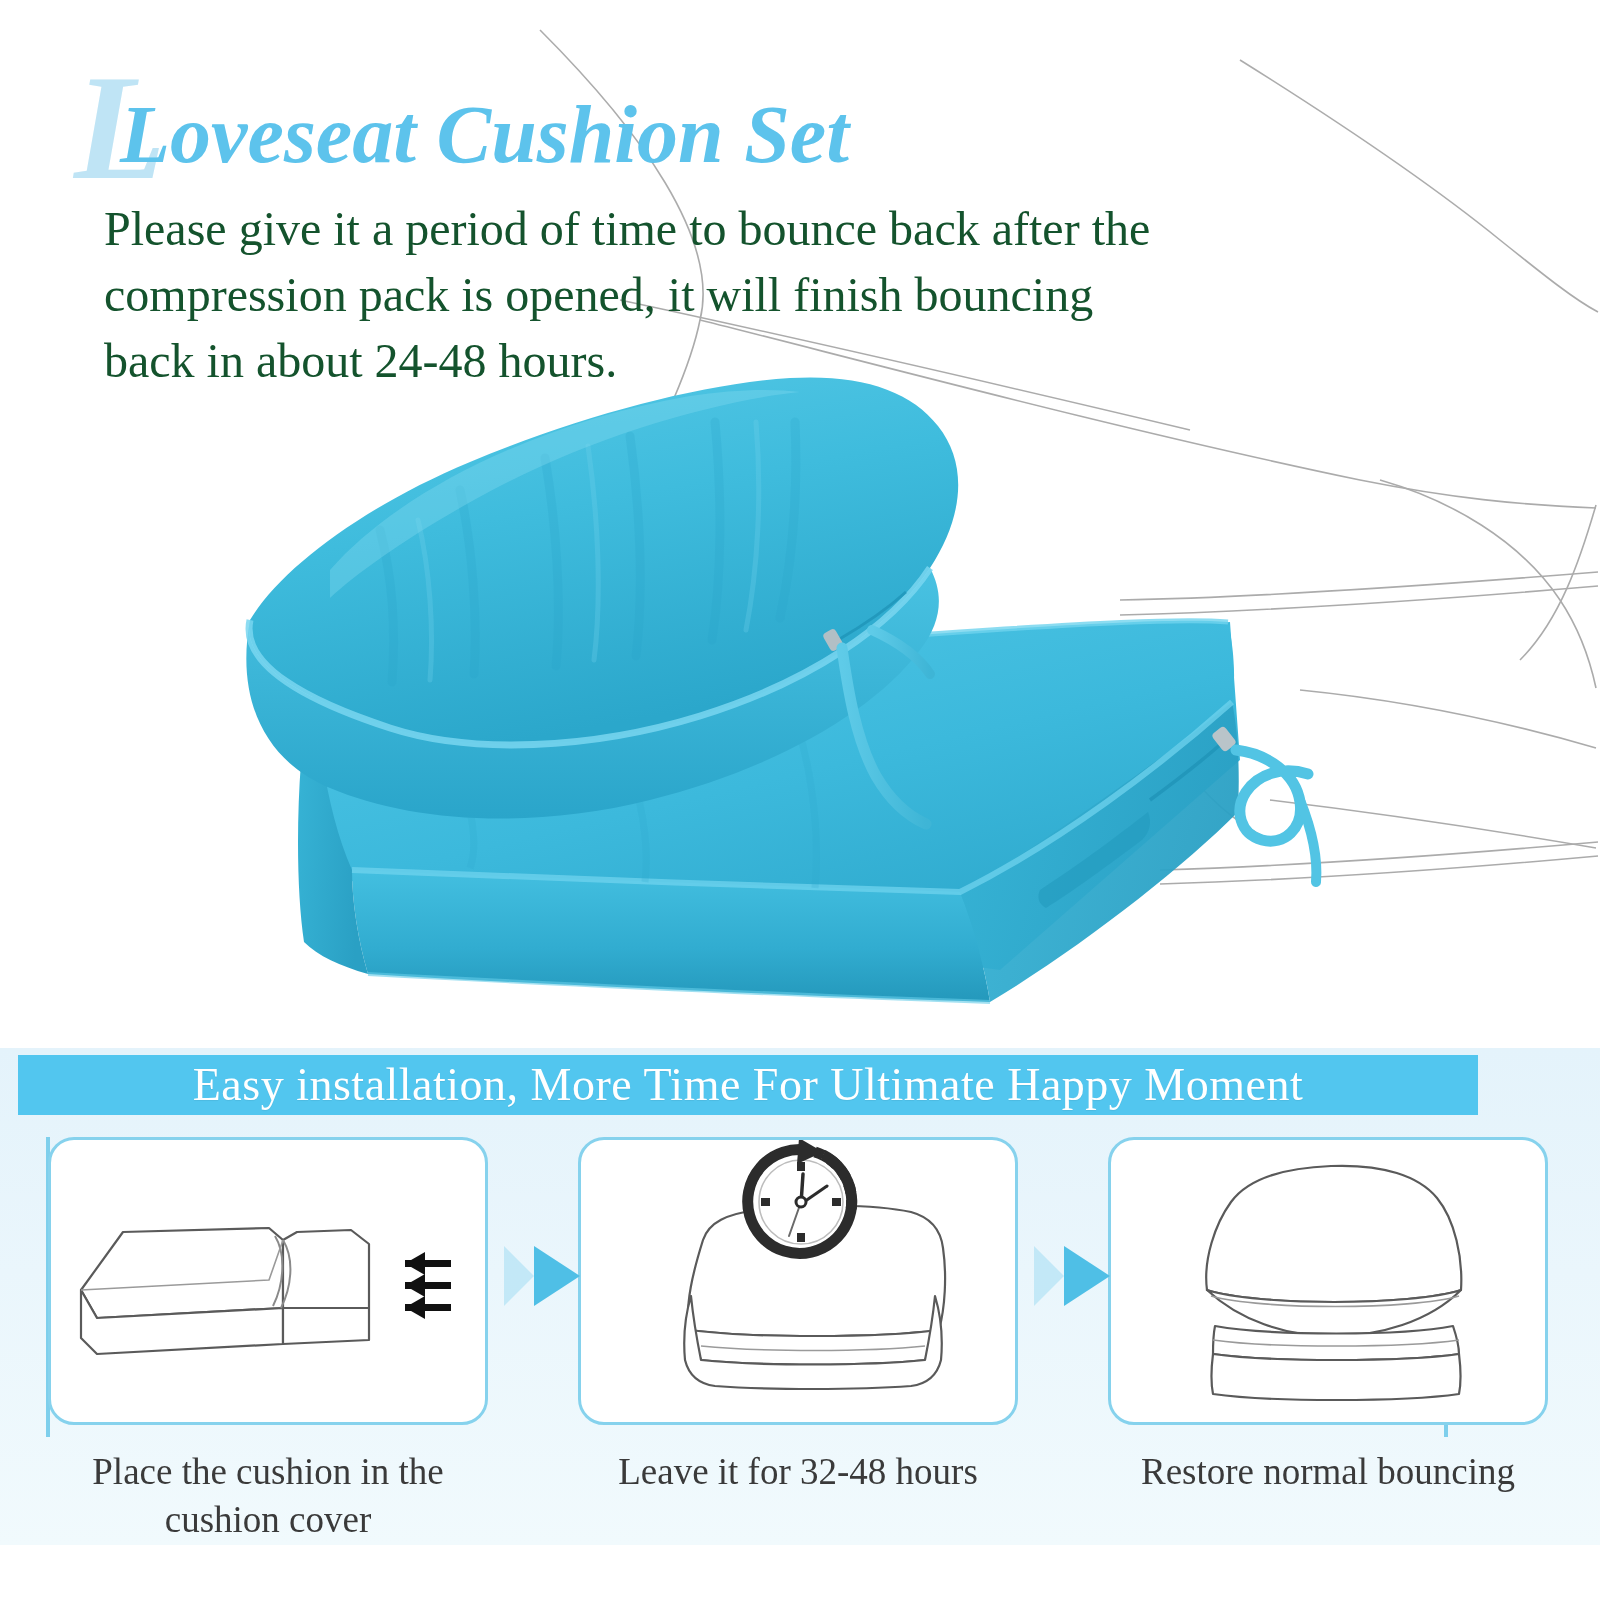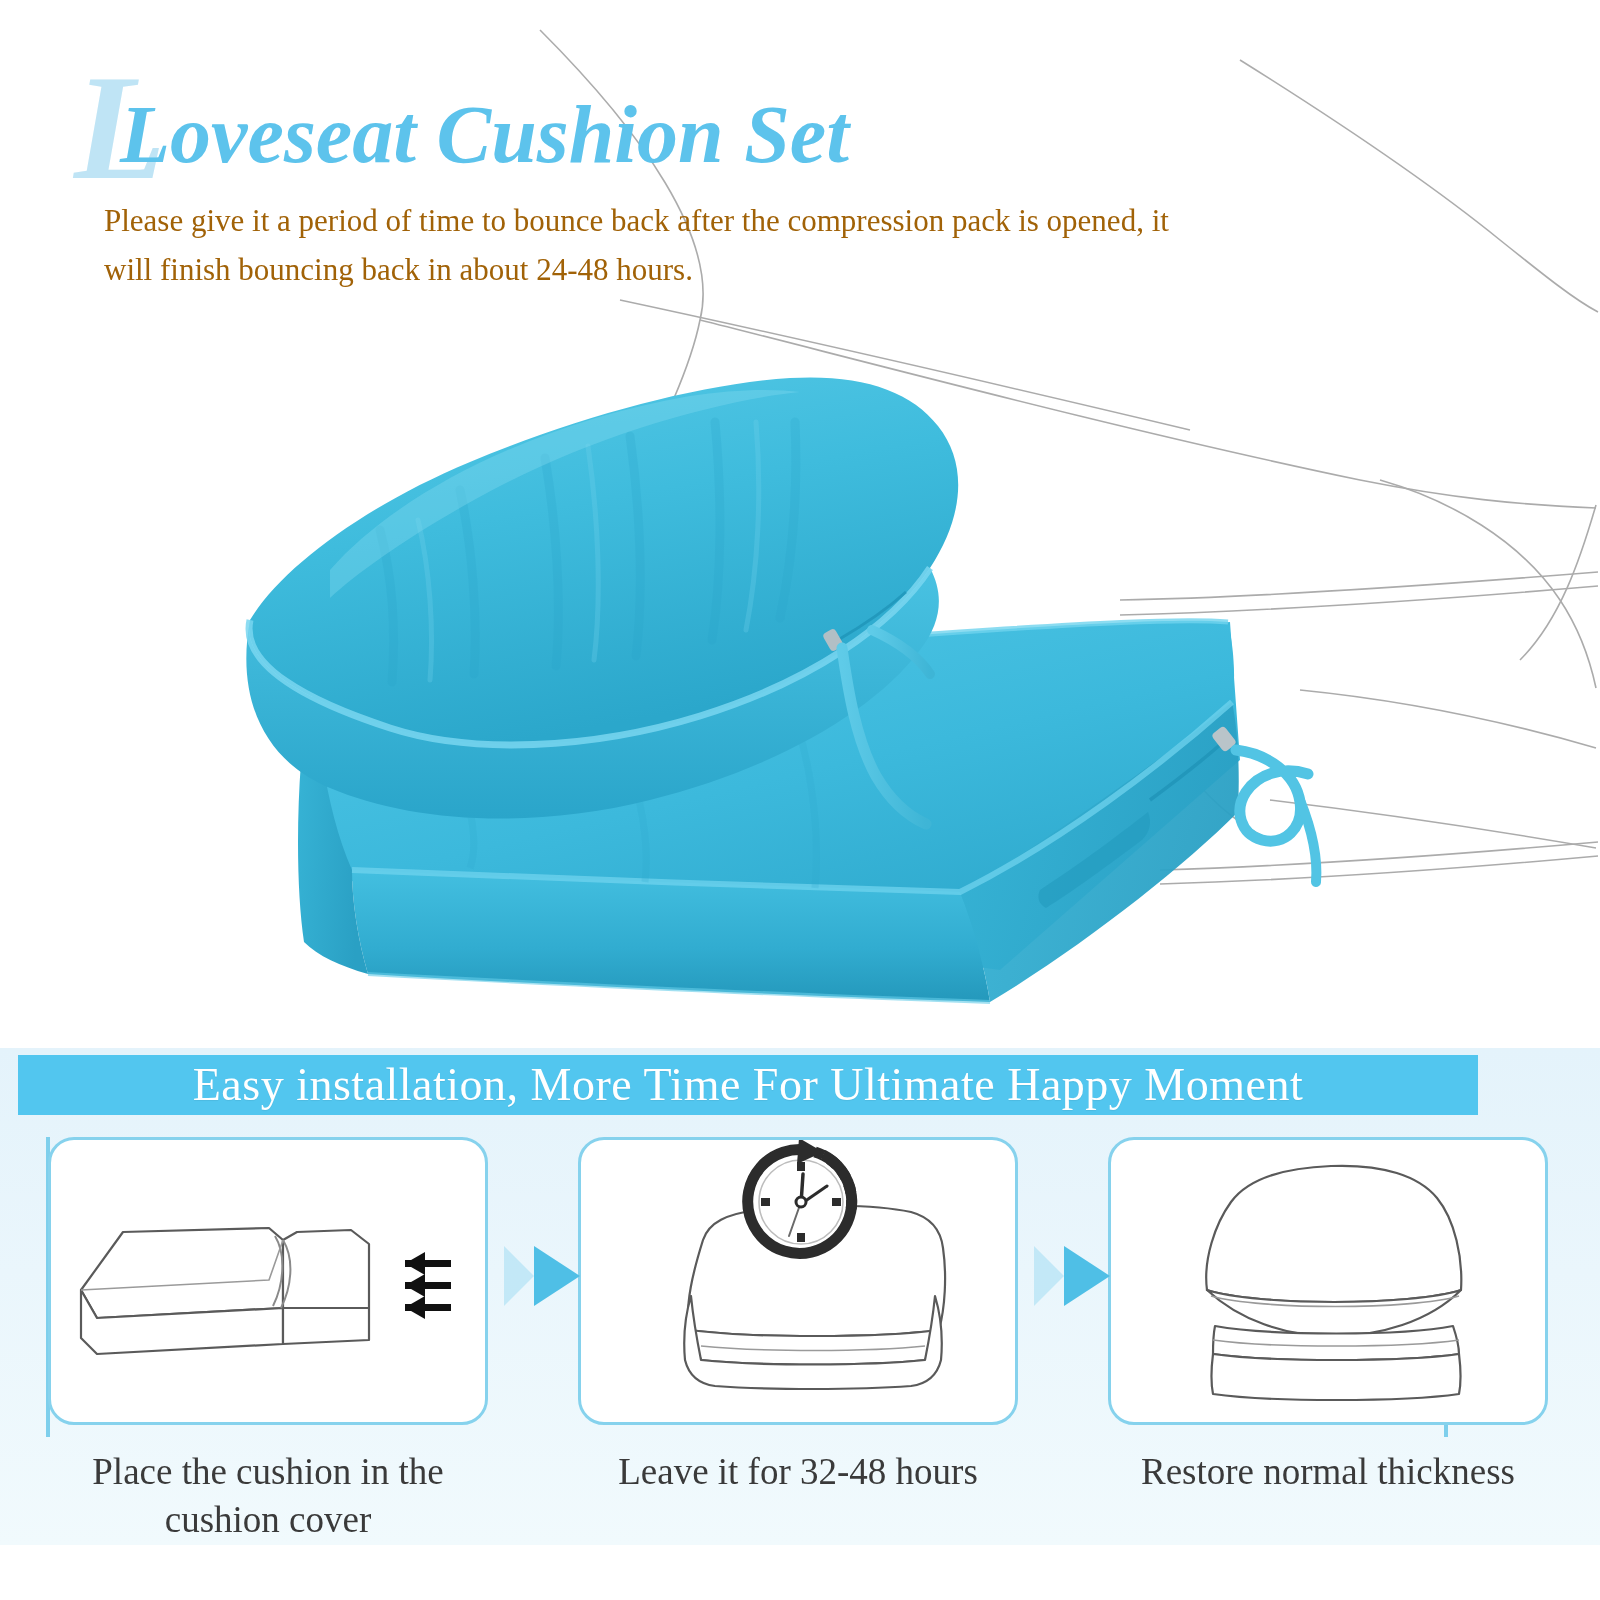--- a/index.html
+++ b/index.html
@@ -28,21 +28,21 @@
     position:absolute;left:120px;top:92px;
     font-family:"Liberation Serif", serif;
     font-size:82px;line-height:86px;font-weight:700;font-style:italic;
     color:#5dc3ec;
     white-space:nowrap;
     text-align:center;
   }
   .intro{
     position:absolute;left:104px;top:196px;width:1090px;
     font-family:"Liberation Serif", serif;
-    font-size:31px;line-height:49px;color:#a16207;
+    font-size:48px;line-height:66px;color:#14532d;
   }
 
   
   .hero{position:absolute;left:0;top:330px;width:1340px;height:700px;}
 
   
   .bottom{
     position:absolute;left:0;top:1048px;width:1600px;height:497px;
     background:linear-gradient(180deg,#e4f3fb 0%,#eaf6fc 45%,#f1fafd 100%);
   }
@@ -380,16 +380,16 @@
     <path d="M34 8 L 80 38 L 34 68 Z" fill="#4fbfe6"></path>
   </svg>
   <svg class="sep s2" viewBox="0 0 92 76">
     <path d="M4 8 L 34 38 L 4 68 Z" fill="#5dc7ea" opacity="0.28"></path>
     <path d="M34 8 L 80 38 L 34 68 Z" fill="#4fbfe6"></path>
   </svg>
 
   <div class="caps">
     <div class="cap p1">Place the cushion in the cushion cover</div>
     <div class="cap p2">Leave it for 32-48 hours</div>
-    <div class="cap p3">Restore normal thickness</div>
+    <div class="cap p3">Restore normal bouncing</div>
   </div>
 
 </div>
 
 </body></html>

